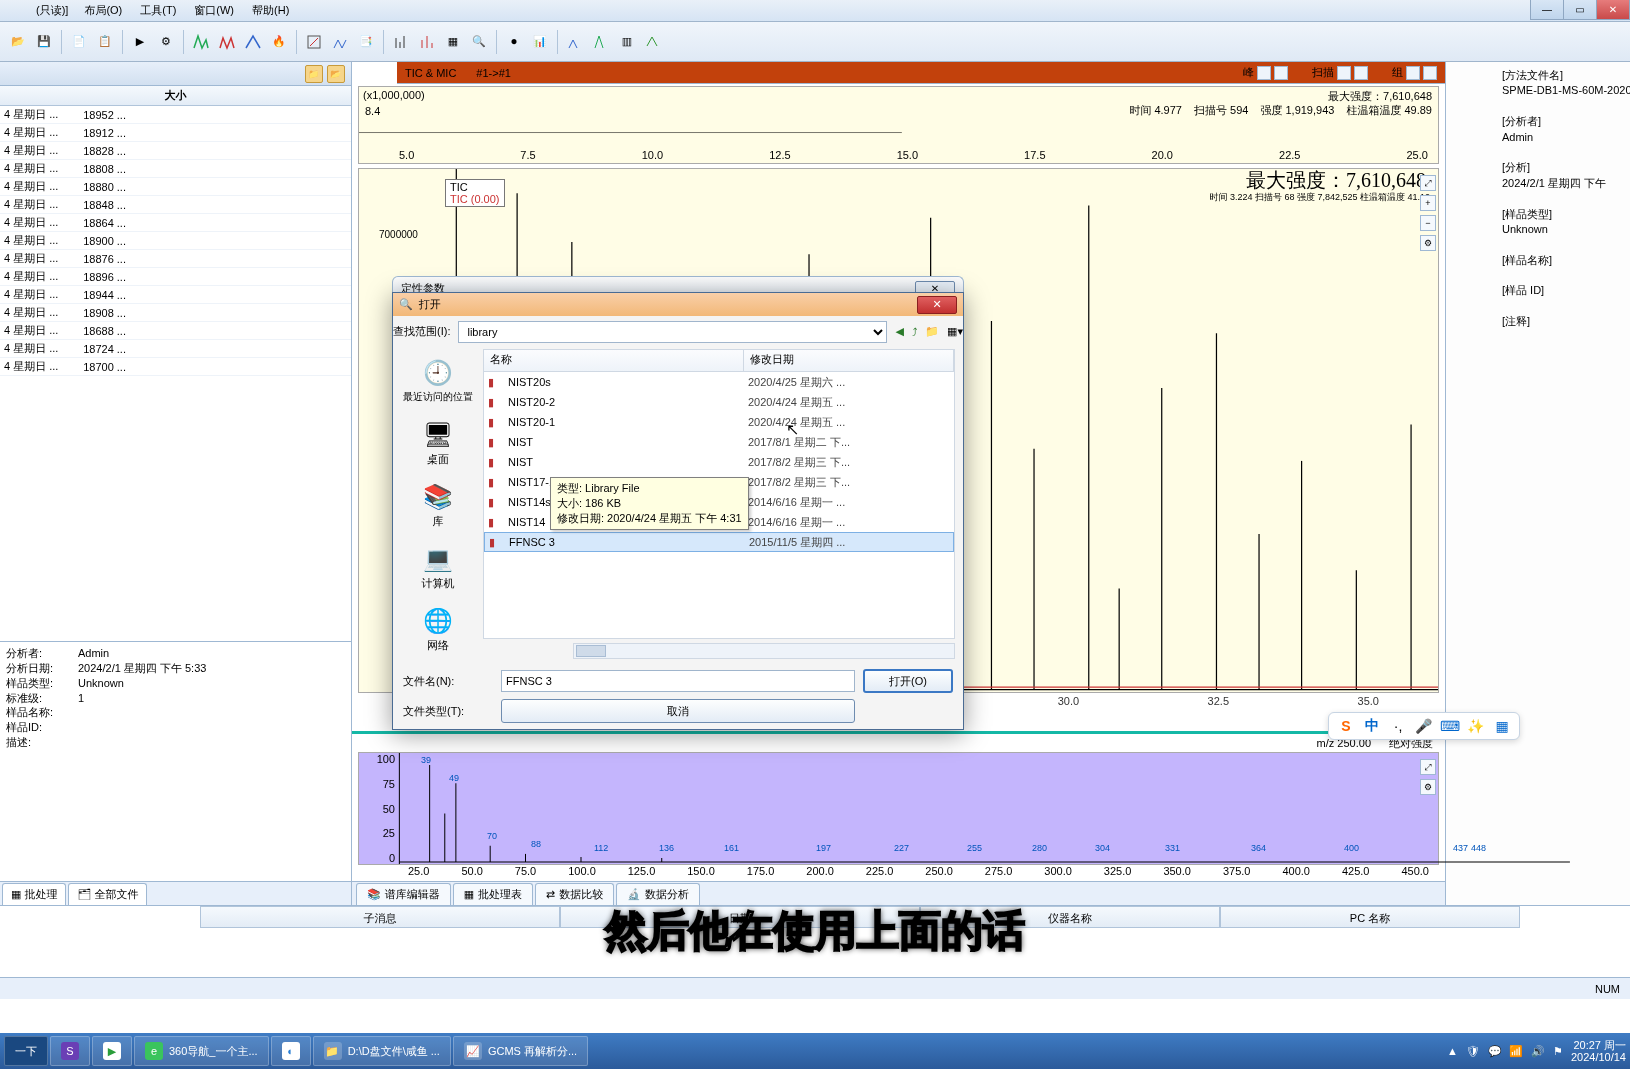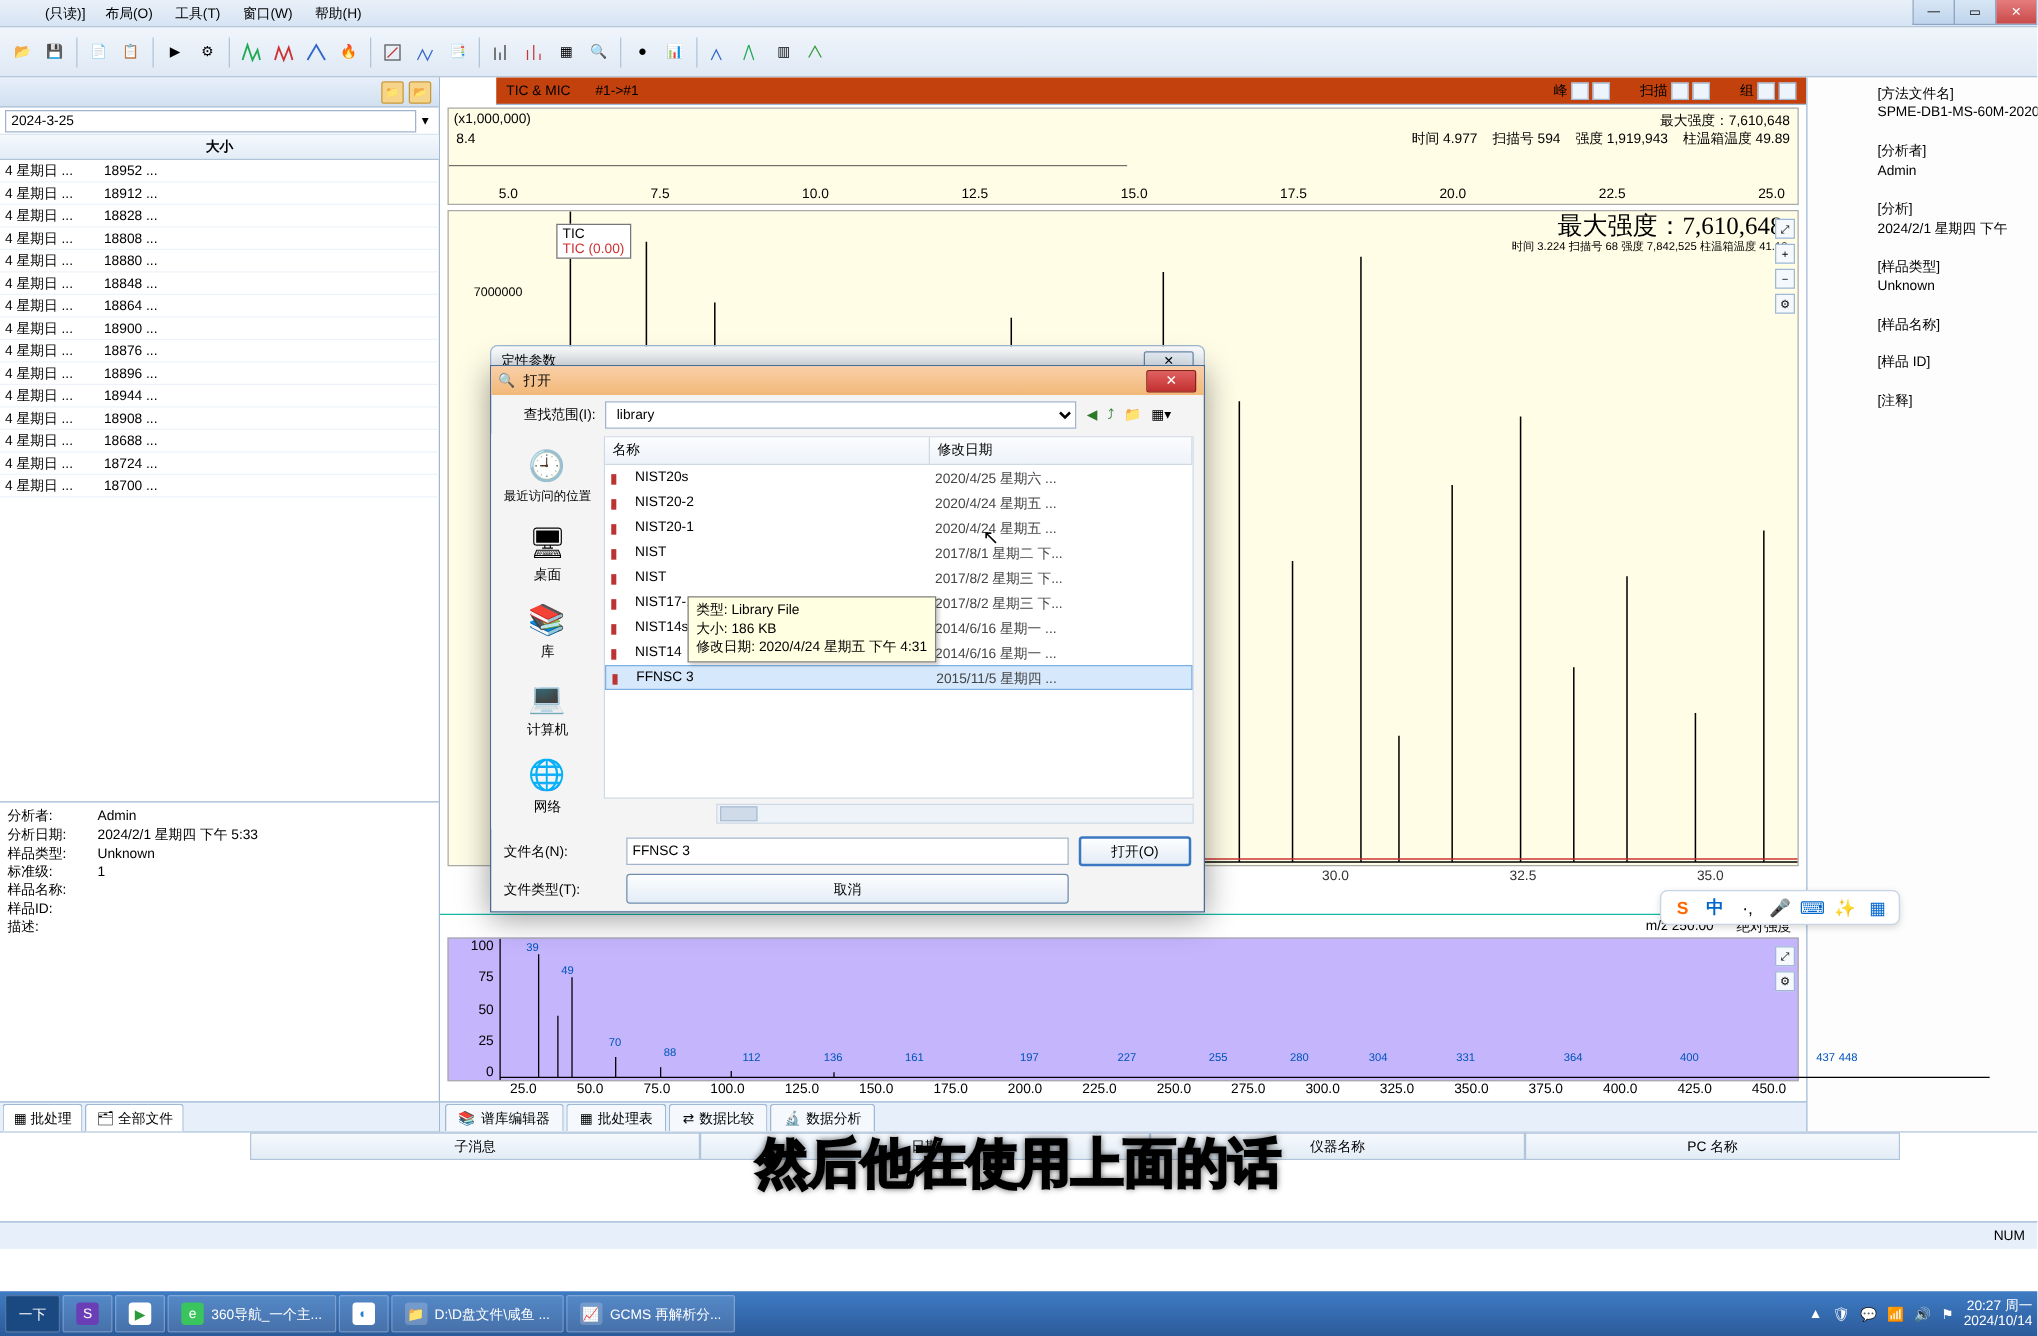--- a/index.html
+++ b/index.html
@@ -53,21 +53,21 @@
 .chart-top .axis-text { position:absolute; }
 .chart-body { flex:1; position:relative; margin:2px 6px; background:#fffde6; border:1px solid #aaa; overflow:hidden; }
 .chart-body .big-label { position:absolute; right:12px; top:-2px; font-size:20px; font-family:"SimSun",serif; }
 .chart-footer-ticks { height:18px; margin:0 6px; display:flex; justify-content:space-between; font-size:9px; color:#333; padding: 0 60px 0 100px; }
 
 
 .info-panel { width:185px; border-left:1px solid #9fb8d3; padding:6px 8px; background:#fdfdfd; font-family:"SimSun",monospace; line-height:1.4; }
 .info-panel .k { white-space:nowrap;padding-left:48px; }
 
 
-.bottom-spec { height:150px; border-top:1px solid #14b8a6; display:flex; flex-direction:column; }
+.bottom-spec { height:150px; border-top:3px solid #14b8a6; display:flex; flex-direction:column; }
 .bottom-spec-hdr { height:18px; display:flex; justify-content:flex-end; padding:0 12px; gap:18px; font-size:10px; align-items:center; }
 .bottom-spec-plot { flex:1; border:1px solid #aaa; margin:0 6px; background:#c4b5fd; position:relative; }
 .bottom-spec-ticks { height:16px; margin:0 6px; display:flex; justify-content:space-between; font-size:9px; padding: 0 10px 0 50px; }
 
 
 .bottom-tabs-row { height:24px; border-top:1px solid #9fb8d3; display:flex; align-items:flex-end; background:#e7effa; padding-left:4px; }
 .btab { height:22px; padding:2px 10px; border:1px solid #9fb8d3; border-bottom:none; background:#f5f9fd; margin-right:2px; display:flex; align-items:center; gap:4px; border-radius:3px 3px 0 0; }
 
 
 .status-grid { height:72px; border-top:1px solid #9fb8d3; display:grid; grid-template-columns: 200px 360px 360px 300px 300px; align-items:start; }
@@ -82,21 +82,21 @@
 .task-icon { width:18px; height:18px; background:#fff3; border-radius:3px; display:flex; align-items:center; justify-content:center; font-size:11px; }
 .tray { margin-left:auto; display:flex; align-items:center; gap:8px; color:#fff; }
 .tray .clock { text-align:right; line-height:1.1; font-size:11px; }
 
 
 .open-dlg { position:absolute; left:392px; top:292px; width:572px; height:438px; background:#f4f4f4; border:1px solid #4a6b93; box-shadow: 0 4px 24px rgba(0,0,0,0.4); display:flex; flex-direction:column; z-index:50; }
 .qual-title { position:absolute; left:392px; top:276px; width:572px; height:24px; background:linear-gradient(#fdfdfd,#e3ecf6); border:1px solid #9fb8d3; border-bottom:none; z-index:49; border-radius:6px 6px 0 0; display:flex; align-items:center; padding:0 8px;}
 .qual-title .x { margin-left:auto; width:40px; height:16px; border:1px solid #6e8cb0; border-radius:2px; display:flex; align-items:center; justify-content:center; font-size:10px; background:#eaf2fb; }
 .open-dlg .title { height:26px; background:linear-gradient(#f9cfa8,#f2b878); display:flex; align-items:center; padding:0 6px; gap:6px; }
 .open-dlg .title .x { margin-left:auto; width:40px; height:18px; background:linear-gradient(#e06060,#c23030); color:#fff; display:flex; align-items:center; justify-content:center; border:1px solid #8a1f1f; border-radius:2px; }
-.open-dlg .path-row { height:34px; display:flex; align-items:center; padding:4px 26px; gap:8px; }
+.open-dlg .path-row { height:34px; display:flex; align-items:center; padding:4px 0; gap:8px; }
 .open-dlg .path-row select { flex:1; height:22px; border:1px solid #a0b5cc; background:#fff; padding:0 4px; }
 .open-dlg .body { flex:1; display:flex; }
 .open-dlg .places { width:90px; background:#f4f4f4; display:flex; flex-direction:column; align-items:center; padding:4px 0; gap:2px; }
 .place { width:80px; height:60px; display:flex; flex-direction:column; align-items:center; justify-content:center; gap:2px; border:1px solid transparent; border-radius:3px; }
 .place .pi { width:34px; height:30px; display:flex; align-items:center; justify-content:center; font-size:24px; }
 .open-dlg .filearea { flex:1; display:flex; flex-direction:column; border:1px solid #cfd8e3; margin:2px 8px 2px 0; background:#fff; }
 .filearea .fh { height:22px; display:flex; border-bottom:1px solid #cfd8e3; background:linear-gradient(#fbfcfe,#eef3f9); }
 .filearea .fh .fc { padding:2px 6px; border-right:1px solid #cfd8e3; }
 .filearea .fr { height:20px; display:flex; align-items:center; }
 .filearea .fr.sel { background:#d6e8fb; border:1px solid #7db0e4; }
@@ -240,24 +240,20 @@
       </svg>
     </div>
 </div>
 
 <div class="main">
 
   <div class="left-col">
     <div class="left-header">
       <span class="small-ico">📁</span>
       <span class="small-ico">📂</span>
-    </div>
-    <div class="date-row">
-      <input class="date-input" value="2024-3-25" style="">
-      <span style="padding:0 4px;">▾</span>
     </div>
     <div class="thead">
       <div class="col" style="flex:1">大小</div>
     </div>
     <div class="file-list" id="file-list">
         <div class="file-row">
           <span class="c1">4 星期日 ...</span>
           <span class="c2">18952 ...</span>
         </div>
         <div class="file-row">

